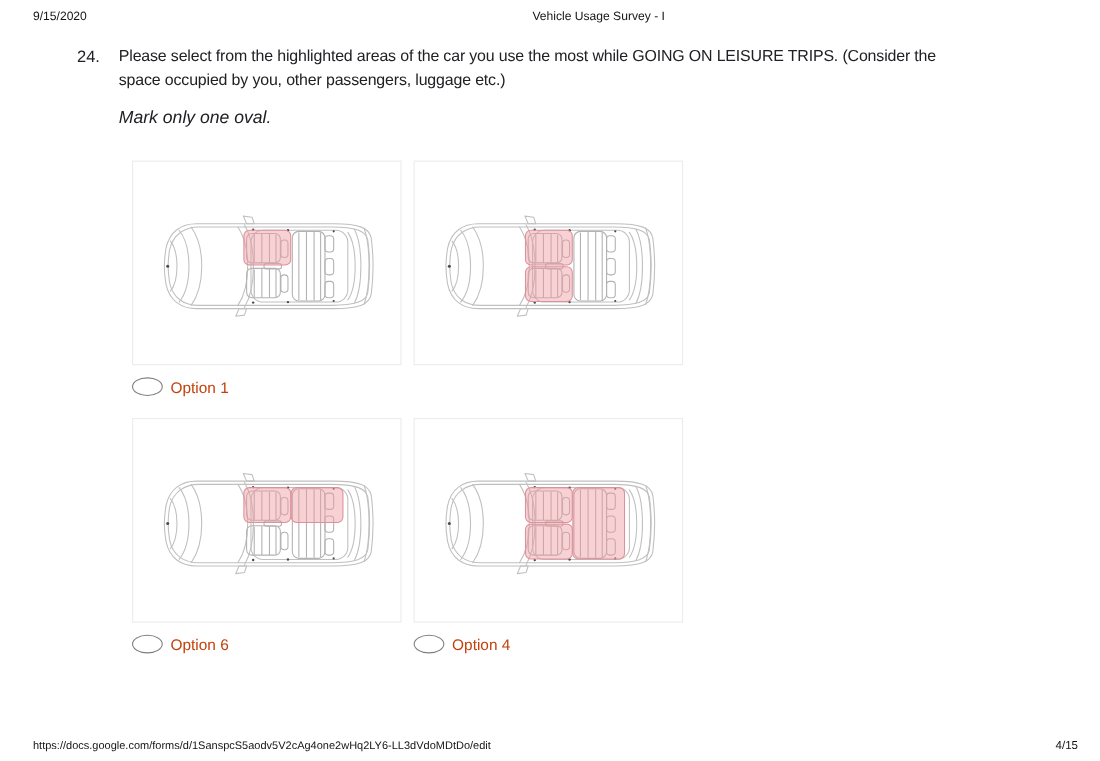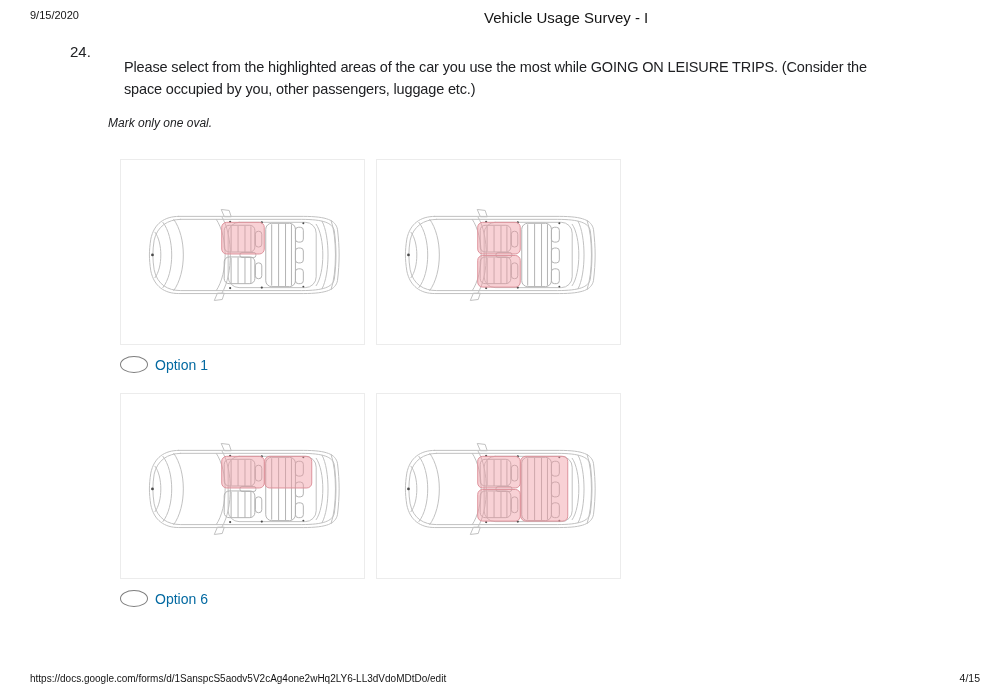--- a/index.html
+++ b/index.html
@@ -2,38 +2,38 @@
 <html style="--car-line: #c0c0c0; --seat-line: #b2b2b2;"><head>
 <meta charset="utf-8">
 <style>
   html,body{margin:0;padding:0;background:#ffffff;}
   .page{
     position:relative;width:1000px;height:692px;background:#fff;overflow:hidden;
     font-family:Liberation Sans, sans-serif;color:#202124;padding-left:13px;
   }
   
   .hdr-date{position:absolute;left:30px;top:9px;font-size:11px;color:#141414;}
-  .hdr-title{position:absolute;left:484px;top:9px;font-size:15px;color:#141414;}
+  .hdr-title{position:absolute;left:484px;top:9px;font-size:11px;color:#141414;}
   .ftr-url{position:absolute;left:30px;bottom:8px;font-size:10px;color:#141414;}
   .ftr-page{position:absolute;right:33px;bottom:8px;font-size:10.5px;color:#141414;}
   
   .question{position:absolute;left:70px;top:41px;display:flex;}
   .qnum{width:38px;font-size:15px;line-height:21.5px;}
   .qbody{width:790px;}
-  .qtext{margin:16px;font-size:14.5px;line-height:21.5px;letter-spacing:-0.15px;max-width:776px;}
-  .qinstr{margin:15px 0 16px 0;font-size:12px;font-style:italic;}
+  .qtext{margin:0;font-size:14.5px;line-height:21.5px;letter-spacing:-0.15px;max-width:776px;}
+  .qinstr{margin:15px 0 16px 0;font-size:16px;font-style:italic;}
   
   .options-grid{margin:29px 0 0 12px;display:grid;grid-template-columns:247px 247px;column-gap:9px;row-gap:20px;}
   .option-cell{display:flex;flex-direction:column;}
   .img-box{width:243px;height:184px;border:1px solid #ececec;background:#fff;
            display:flex;align-items:center;justify-content:center;}
   .radio-row{margin-top:11px;display:flex;align-items:center;height:17px;}
   .oval{width:26px;height:15px;border:1px solid #7e7e7e;border-radius:50%;background:#fff;
         display:inline-block;box-sizing:content-box;cursor:pointer;}
-  .option-label{margin-left:7px;font-size:14px;color:#0369a1;}
+  .option-label{margin-left:7px;font-size:14px;color:#c2410c;}
   
   .car .body-lines{stroke:var(--car-line,#c0c0c0);}
   .car .seat-lines{stroke:var(--seat-line,#b2b2b2);}
   .car .dots{fill:#4a4a4a;}
 </style>
 </head>
 <body>
 
 <div class="page">
   <span class="hdr-date">9/15/2020</span>
@@ -281,20 +281,24 @@
           <circle cx="184" cy="128" r="1"></circle>
         </g>
         <g class="hls">
           <rect class="hl" x="101.5" y="63" width="43" height="32" rx="5" fill="#ef9aa2" fill-opacity="0.45" stroke="#dd929b" stroke-width="1"></rect>
           <rect class="hl" x="101.5" y="96.5" width="43" height="32" rx="5" fill="#ef9aa2" fill-opacity="0.45" stroke="#dd929b" stroke-width="1"></rect>
 
           <rect class="hl" x="145" y="63" width="47.5" height="65.5" rx="5" fill="#ef9aa2" fill-opacity="0.45" stroke="#dd929b" stroke-width="1"></rect>
         </g>
       </svg>
     </div>
+    <div class="radio-row">
+      <span class="oval"></span>
+      <span class="option-label">Option 4</span>
+    </div>
   </div>
 </div>
     </div>
   </div>
 
   <span class="ftr-url">https://docs.google.com/forms/d/1SanspcS5aodv5V2cAg4one2wHq2LY6-LL3dVdoMDtDo/edit</span>
   <span class="ftr-page">4/15</span>
 </div>
 
 </body></html>

